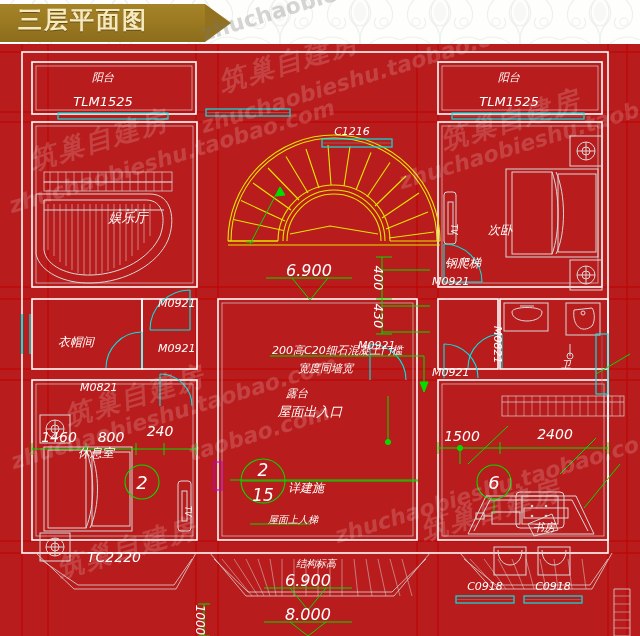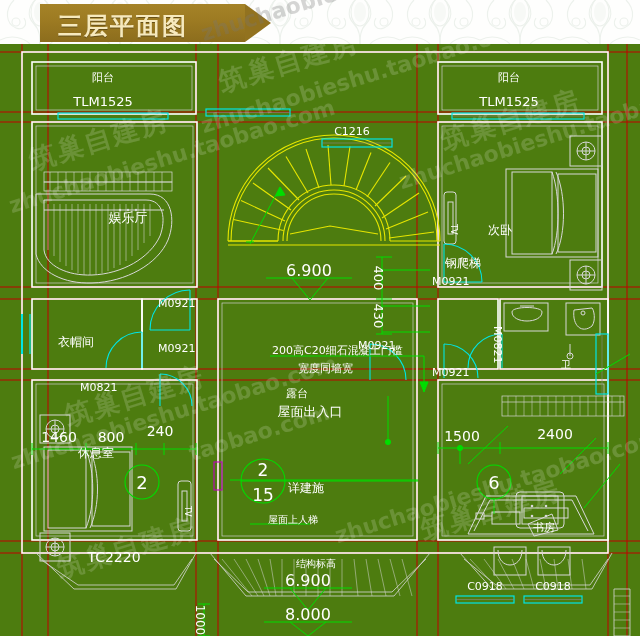--- a/index.html
+++ b/index.html
@@ -7,30 +7,30 @@
 
   #root{position:relative;width:640px;height:636px;background:#ffffff;overflow:hidden;}
 
   
   .header-bg{position:absolute;left:0;top:0;width:640px;height:44px;background:#fdfdfb;overflow:hidden;}
   .damask{position:absolute;top:-6px;left:0;width:640px;height:52px;opacity:.55;}
 
   
   .banner{position:absolute;left:0;top:4px;height:38px;width:205px;
           background:linear-gradient(180deg,#a58327 0%,#9c7a22 45%,#8c6d1d 100%);
-          display:flex;align-items:flex-end;margin-left:40px;}
+          display:flex;align-items:flex-start;}
   .banner:after{content:"";position:absolute;right:-26px;top:0;width:0;height:0;
           border-top:19px solid transparent;border-bottom:19px solid transparent;
           border-left:26px solid #92721f;}
   .banner-title{color:#f6e9bd;font-size:24px;font-weight:bold;letter-spacing:2px;
           margin-left:18px;text-shadow:0 1px 0 rgba(0,0,0,.35);
           font-family:"DejaVu Sans","Liberation Sans",sans-serif;}
 
   
-  .cad{position:absolute;left:0;top:44px;width:640px;height:592px;background:#4d7c0f;overflow:hidden;}
+  .cad{position:absolute;left:0;top:44px;width:640px;height:592px;background:#b91c1c;overflow:hidden;font-style:italic;}
   .cad svg{display:block;}
 
   
   .wm{position:absolute;color:rgba(255,255,255,.17);font-weight:bold;white-space:nowrap;
       transform-origin:left top;pointer-events:none;
       font-family:"DejaVu Sans","Liberation Sans",sans-serif;}
   .wm.cn{font-size:27px;letter-spacing:2px;}
   .wm.en{font-size:22px;letter-spacing:0px;}
   .wm.dark{color:rgba(120,120,120,.30);}
 </style>

